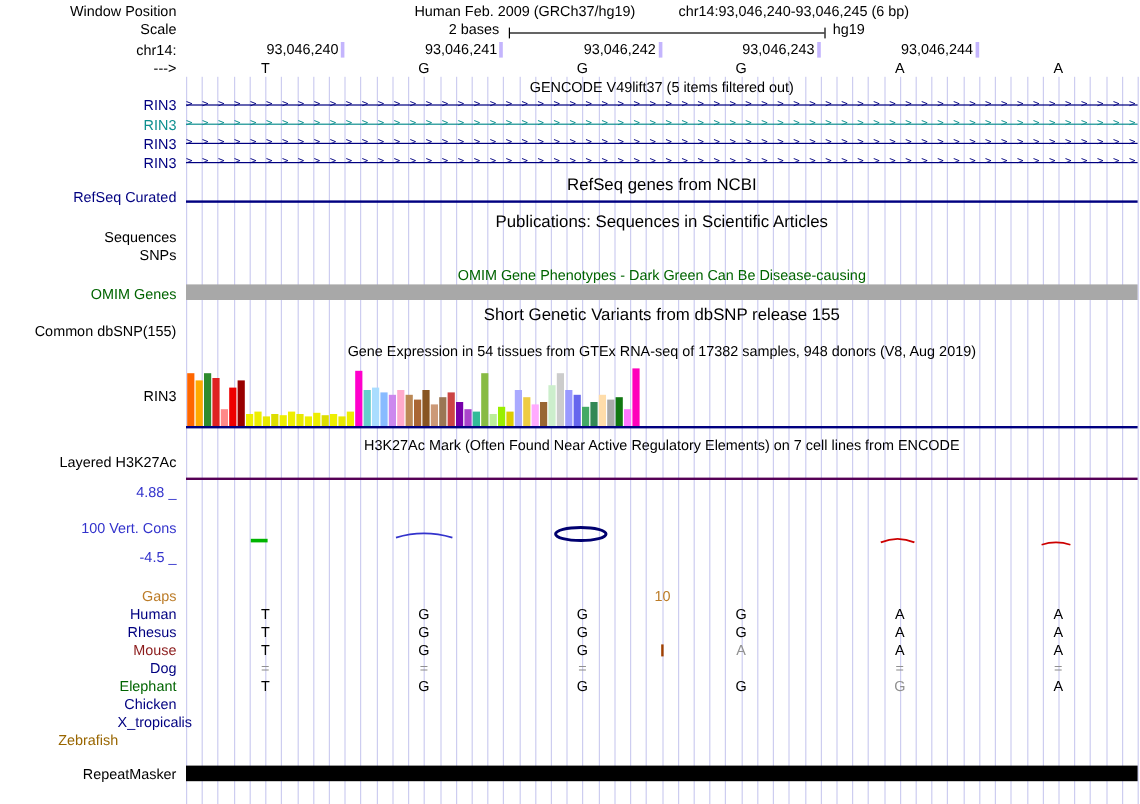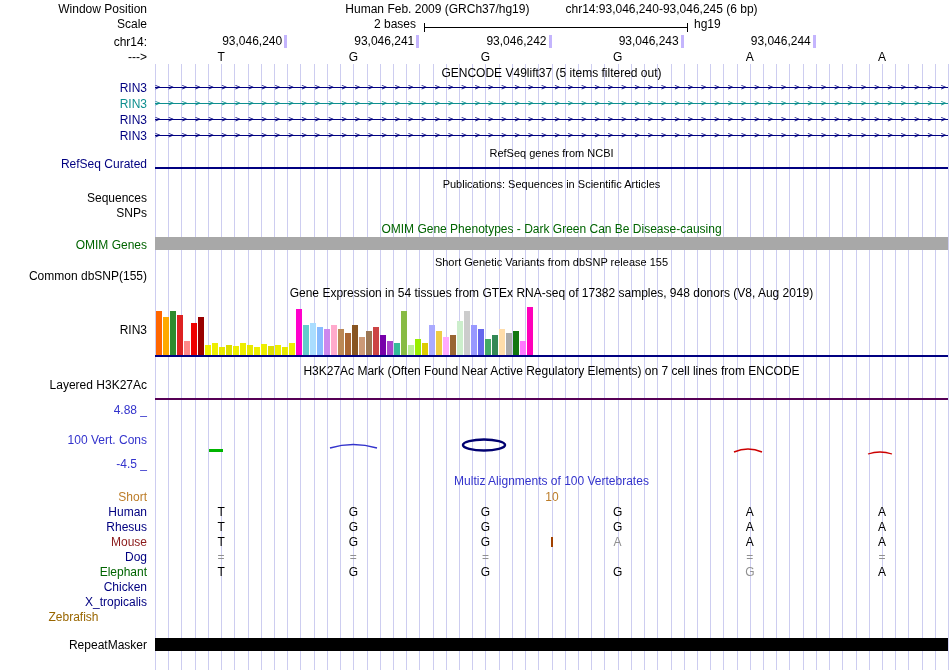--- a/index.html
+++ b/index.html
@@ -4,21 +4,21 @@
 <style>
 *{margin:0;padding:0;box-sizing:border-box}
 html,body{background:#fff}
 #stage{position:relative;width:950px;height:670px;overflow:hidden;background:#fff;
   font-family:"Liberation Sans",sans-serif;font-size:12px;color:#000}
 .abs{position:absolute}
 .llabel{position:absolute;left:0;width:151px;text-align:right;padding-right:4px;
   height:14px;line-height:14px;white-space:nowrap}
 .ctitle{position:absolute;left:155px;width:793px;text-align:center;height:14px;
   line-height:14px;white-space:nowrap}
-.small{font-size:11px}
+.small{font-size:14px}
 .blue{color:#3333cc}.green{color:#006400}.navy{color:#000080}.orange{color:#bc7c28}
 .gridline{position:absolute;top:64px;height:606px;width:1px;background:#cdcdf0}
 .coord{position:absolute;top:35px;width:100px;height:13px;line-height:13px;
   text-align:right;border-right:3px solid #c4b5fd;padding-right:2px}
 .base{position:absolute;top:50px;width:24px;text-align:center;height:14px;line-height:14px}
 .mcell{position:absolute;width:24px;text-align:center;height:14px;line-height:14px}
 .arrowrow{position:absolute;height:13px;overflow:hidden;white-space:nowrap;
   font-family:"DejaVu Sans Mono",monospace;font-size:9px;letter-spacing:7.9px;line-height:13px}
 .hline{position:absolute;left:155px;width:793px}
 #scalebar{position:absolute;left:424px;top:23px;width:264px;height:9px;
@@ -137,22 +137,21 @@
   <div class="llabel blue" style="top:433px">100 Vert. Cons</div>
   <div class="llabel blue" style="top:457px">-4.5 _</div>
   <svg id="cons-svg" width="950" height="670">
     <rect x="209" y="449" width="14" height="3" fill="#00b400"></rect>
     <path d="M330 448 Q353 441 377 448" stroke="#3333cc" stroke-width="1.5" fill="none"></path>
     <ellipse cx="484" cy="445" rx="21" ry="5.5" stroke="#000070" stroke-width="2.5" fill="none"></ellipse>
     <path d="M734 452 Q748 446 762 452" stroke="#cc0000" stroke-width="1.5" fill="none"></path>
     <path d="M868 454 Q880 450 892 454" stroke="#cc0000" stroke-width="1.3" fill="none"></path>
   </svg>
 
-  <div class="ctitle blue" style="top:474px">Multiz Alignments of 100 Vertebrates</div>
-  <div class="llabel orange" style="top:490px">Short</div>
+  <div class="llabel orange" style="top:490px">Gaps</div>
   <div class="abs orange" style="left:540px;top:490px;width:24px;text-align:center">10</div>
 
   <div class="llabel" style="top:638px">RepeatMasker</div>
   <div class="hline" style="top:638px;height:13px;background:#000000"></div>
 <div class="coord" style="left: 187.2px;">93,046,240</div>
     <div class="coord" style="left: 319.3px;">93,046,241</div>
     <div class="coord" style="left: 451.5px;">93,046,242</div>
     <div class="coord" style="left: 583.7px;">93,046,243</div>
     <div class="coord" style="left: 715.8px;">93,046,244</div>
     <div class="base" style="left: 209.1px;">T</div>
@@ -252,15 +251,15 @@
     <div class="mcell" style="left: 737.8px; top: 550px; color: rgb(144, 144, 144);">=</div>
     <div class="mcell" style="left: 869.9px; top: 550px; color: rgb(144, 144, 144);">=</div>
     <div class="llabel" style="top: 565px; color: rgb(0, 100, 0);">Elephant</div>
     <div class="mcell" style="left: 209.1px; top: 565px; color: rgb(0, 0, 0);">T</div>
     <div class="mcell" style="left: 341.3px; top: 565px; color: rgb(0, 0, 0);">G</div>
     <div class="mcell" style="left: 473.4px; top: 565px; color: rgb(0, 0, 0);">G</div>
     <div class="mcell" style="left: 605.6px; top: 565px; color: rgb(0, 0, 0);">G</div>
     <div class="mcell" style="left: 737.8px; top: 565px; color: rgb(144, 144, 144);">G</div>
     <div class="mcell" style="left: 869.9px; top: 565px; color: rgb(0, 0, 0);">A</div>
     <div class="llabel" style="top: 580px; color: rgb(0, 0, 128);">Chicken</div>
-    <div class="llabel" style="top: 595px; color: rgb(0, 0, 128);">X_tropicalis</div>
+    <div class="llabel" style="top: 595px; color: rgb(0, 0, 128); margin-left: 13px;">X_tropicalis</div>
     <div class="llabel" style="top: 610px; color: rgb(153, 102, 0); text-align: center;">Zebrafish</div>
   </div>
 
 </body></html>

